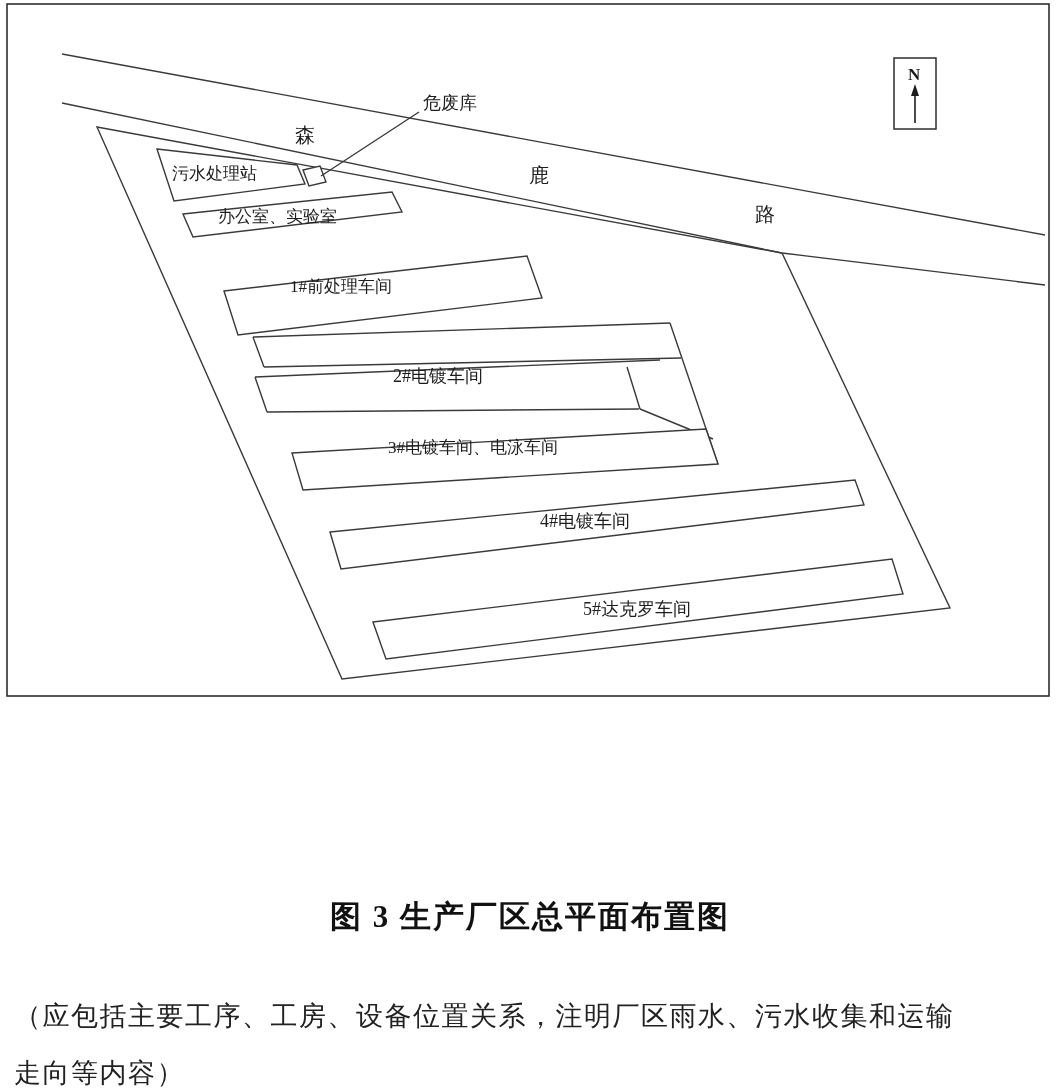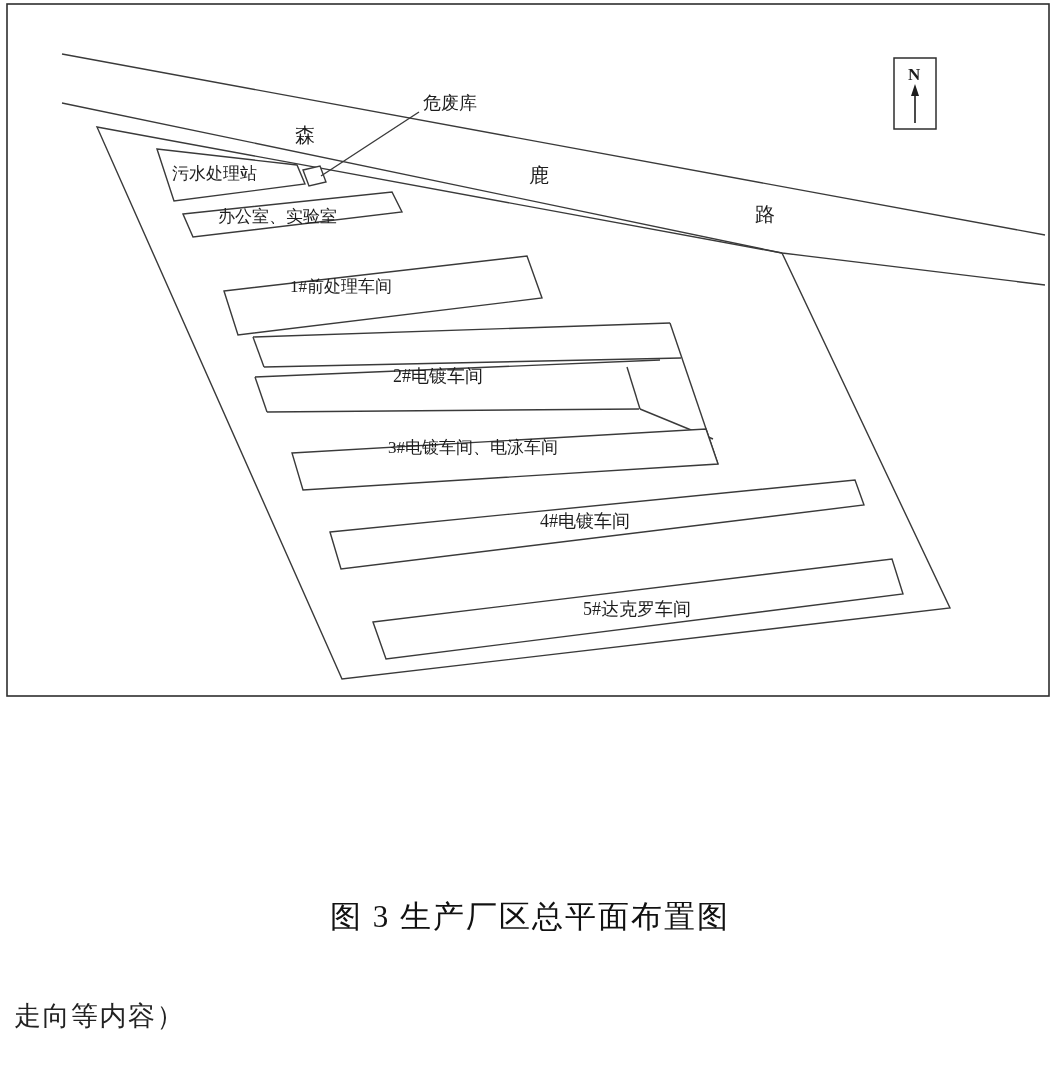--- a/index.html
+++ b/index.html
@@ -13,21 +13,21 @@
   .figure-wrap{position:absolute;left:0;top:0;width:1060px;height:910px;}
   svg text{fill:#1d1d1d;}
   .bldg{fill:#ffffff;stroke:#3a3a3a;stroke-width:1.4;}
   .seg{fill:none;stroke:#3a3a3a;stroke-width:1.4;}
   .road{fill:none;stroke:#3a3a3a;stroke-width:1.3;}
   .lbl{font-size:17px;font-family:"Liberation Serif",serif;}
   .roadchar{font-size:20px;font-family:"Liberation Serif",serif;}
   .caption{
     position:absolute;left:0;top:896px;width:100%;
     text-align:center;
-    font-size:31px;font-weight:normal;color:#111;
+    font-size:31px;font-weight:bold;color:#111;
     letter-spacing:2px;
     font-family:"Liberation Serif",serif;
   }
   .note{
     position:absolute;left:14px;top:988px;width:1036px;
     font-size:27px;color:#222;
     letter-spacing:1.5px;line-height:57px;
     font-family:"Liberation Serif",serif;
   }
 </style>
@@ -88,16 +88,17 @@
         <text x="908" y="80" style="font-size:17px;font-weight:bold;font-family:'Liberation Serif',serif">N</text>
         <line x1="915" y1="123" x2="915" y2="93" stroke="#1d1d1d" stroke-width="1.6"></line>
         <polygon points="915,84 911,96 919,96" fill="#1d1d1d"></polygon>
       </g>
     </svg>
   </div>
 
   <div class="caption">图 3  生产厂区总平面布置图</div>
 
   <div class="note">
+    <div>（应包括主要工序、工房、设备位置关系，注明厂区雨水、污水收集和运输</div>
     <div>走向等内容）</div>
   </div>
 
 </div>
 
 </body></html>

